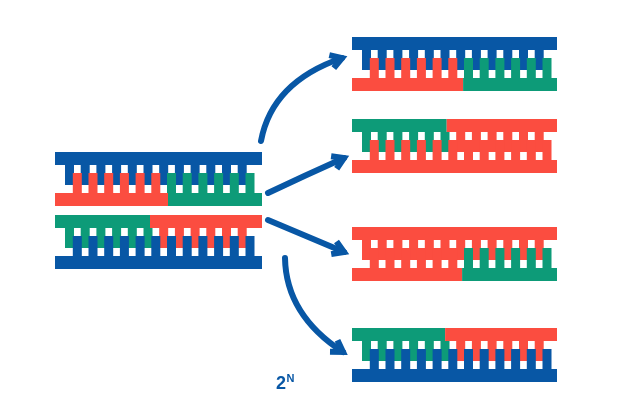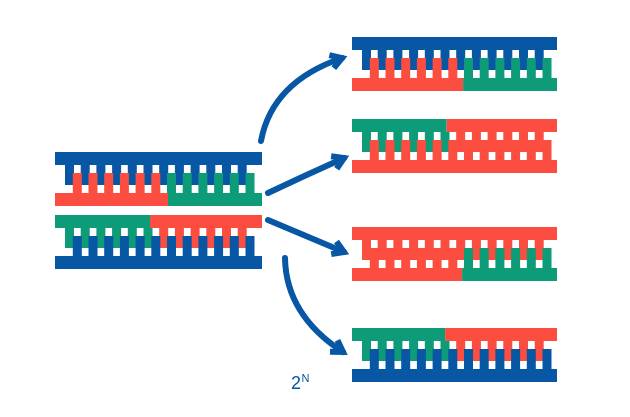--- a/index.html
+++ b/index.html
@@ -2,22 +2,22 @@
 <html><head>
 <meta charset="utf-8">
 <style>
   html,body{margin:0;padding:0;background:#ffffff;}
   .canvas{
     position:relative;width:630px;height:417px;background:#ffffff;
     font-family:"Liberation Sans",sans-serif;overflow:hidden;
   }
   .canvas svg{position:absolute;left:0;top:0;}
   .label-2n{
-    position:absolute;left:291px;top:372px;
-    font-weight:normal;font-size:18px;line-height:1.1;letter-spacing:0.5px;
+    position:absolute;left:276px;top:372px;
+    font-weight:bold;font-size:18px;line-height:1.1;letter-spacing:0.5px;
   }
   .label-2n sup{font-size:11px;vertical-align:super;}
 </style>
 </head>
 <body>
 
 <div class="canvas" style="background: rgb(255, 255, 255);">
   <svg width="630" height="417" viewBox="0 0 630 417" xmlns="http://www.w3.org/2000/svg">
       <g>
         <rect x="55.0" y="152.0" width="207.0" height="13.0" fill="#0857A5"></rect>

